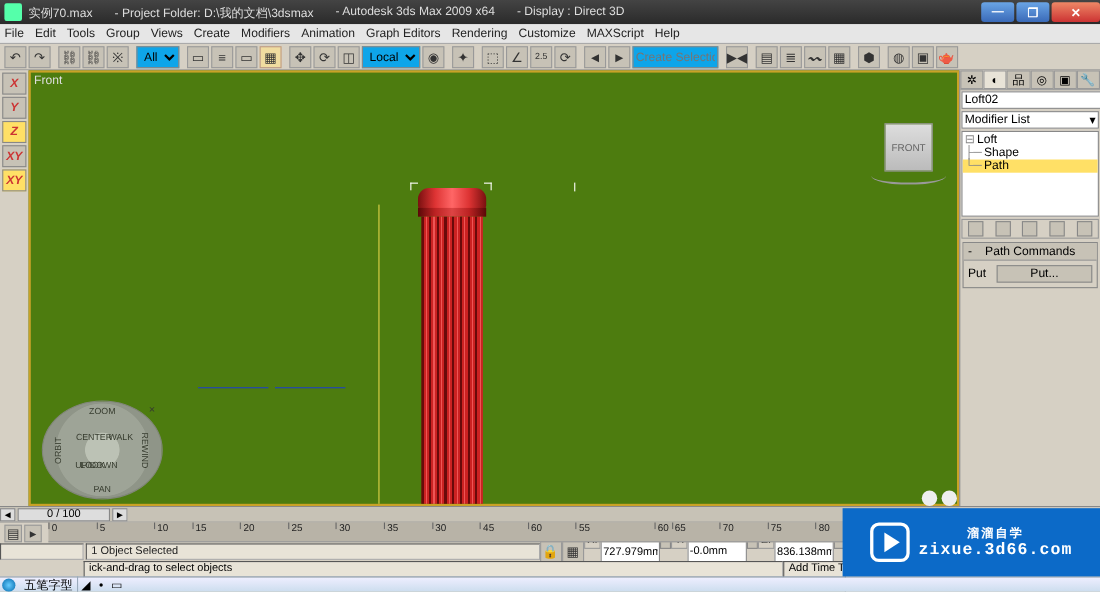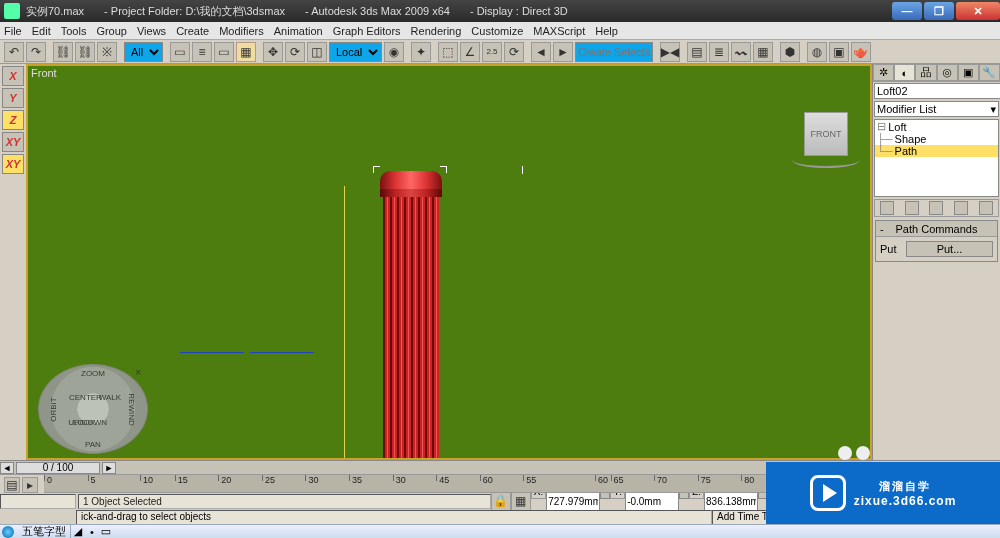--- a/index.html
+++ b/index.html
@@ -111,21 +111,21 @@
 .taskbar { position:absolute; left:0; right:0; bottom:0; height:14px; background:linear-gradient(#eef,#cde); border-top:1px solid #9ab; display:flex;align-items:center;padding-left:2px; font-size:11px; z-index:5;}
 .taskbar .orb{width:12px;height:12px;background:radial-gradient(circle,#6cf,#06a);border-radius:50%;margin-right:4px;}
 .taskbar .ime{padding:0 4px;border-right:1px solid #9ab;}
 .taskbar .pin{width:14px;text-align:center;}
 
 
 .watermark { position:absolute; right:0; bottom:14px; width:234px; height:62px; background:#0c6ac8; color:#fff; display:flex; align-items:center; justify-content:center; gap:8px; z-index:10;}
 .watermark .play{width:36px;height:36px;border:3px solid #fff;border-radius:8px;display:flex;align-items:center;justify-content:center;}
 .watermark .play::after{content:'';border-left:14px solid #fff;border-top:9px solid transparent;border-bottom:9px solid transparent;margin-left:4px;}
 .watermark .txt{font-size:22px;font-weight:bold;letter-spacing:2px; display:flex;flex-direction:column;align-items:center;}
-.watermark .sub{font-size:12px;letter-spacing:1px;}
+.watermark .sub{font-size:15px;letter-spacing:1px;font-family:Liberation Mono, monospace;}
 .white-dots{position:absolute; right:130px; bottom:78px; display:flex; gap:4px; z-index:6;}
 .white-dots .d{width:14px;height:14px;background:#eee;border-radius:50%;}
 </style>
 </head>
 <body>
 
 <div class="titlebar">
   <div class="ico"></div>
   <span class="tseg">实例70.max</span>
   <span class="tseg">- Project Folder: D:\我的文档\3dsmax</span>

